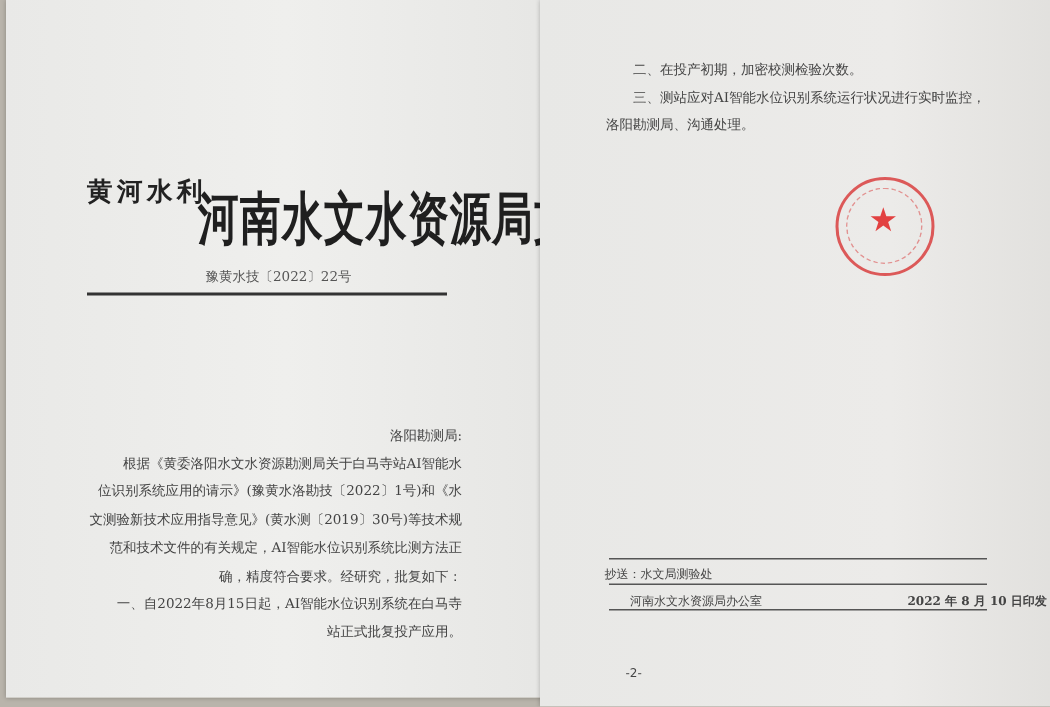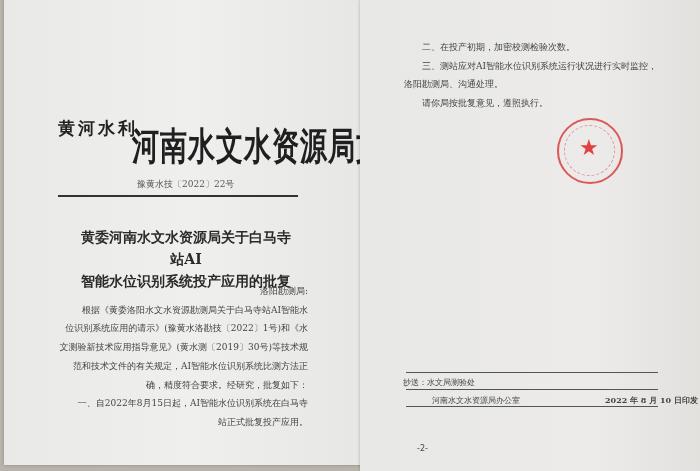--- a/index.html
+++ b/index.html
@@ -54,50 +54,45 @@
   .seal-inner {
     position:absolute; left:5px; top:5px; width:51px; height:51px; border-radius:50%;
     border:1px dashed rgba(215,40,40,0.45); box-sizing:border-box;
   }
   .seal-star {
     position:absolute; left:20px; top:17px; font-size:22px; color:rgba(225,35,35,0.85); line-height:22px;
     font-family:"DejaVu Sans", sans-serif;
   }
   .hr { position:absolute; left:46px; width:252px; height:1px; background:#555; }
   .cc { left:43px; top:377px; font-size:8px; color:#444; }
-  .issuer { left:72px; top:395px; font-size:8px; color:#444; }
+  .issuer { left:60px; top:395px; font-size:8px; color:#444; }
   .issued-date { left:245px; top:395px; font-size:8px; color:#444;font-weight:bold; }
   .page-num { left:57px; top:444px; font-size:8px; color:#444; font-family:"DejaVu Sans", sans-serif; }
 </style>
 </head>
 <body>
 
 <div class="page" id="page-left">
   <div class="abs org-left">
     <div>黄河水利</div>
   </div>
   <div class="abs doc-header">河南水文水资源局文件</div>
   <div class="abs doc-number">豫黄水技〔2022〕22号</div>
   <div class="abs rule-heavy"></div>
-  <div class="abs doc-title">
-    <div>黄委河南水文水资源局关于白马寺站AI</div>
-    <div>智能水位识别系统投产应用的批复</div>
-  </div>
   <div class="abs body-left">
     <p>洛阳勘测局:</p>
     <p class="indent">根据《黄委洛阳水文水资源勘测局关于白马寺站AI智能水位识别系统应用的请示》(豫黄水洛勘技〔2022〕1号)和《水文测验新技术应用指导意见》(黄水测〔2019〕30号)等技术规范和技术文件的有关规定，AI智能水位识别系统比测方法正确，精度符合要求。经研究，批复如下：</p>
     <p class="indent">一、自2022年8月15日起，AI智能水位识别系统在白马寺站正式批复投产应用。</p>
   </div>
 </div>
 
 <div class="page" id="page-right">
   <div class="abs body-right">
     <p class="indent">二、在投产初期，加密校测检验次数。</p>
     <p class="indent">三、测站应对AI智能水位识别系统运行状况进行实时监控，洛阳勘测局、沟通处理。</p>
-    <p class="indent">请你局按批复意见，遵照执行。</p>
   </div>
   <div class="abs seal">
     <div class="seal-inner"></div>
     <div class="seal-star">★</div>
   </div>
   <div class="hr" style="top:372px;"></div>
   <div class="abs cc">抄送：水文局测验处</div>
   <div class="hr" style="top:389px;"></div>
   <div class="abs issuer">河南水文水资源局办公室</div>
   <div class="abs issued-date">2022 年 8 月 10 日印发</div>

